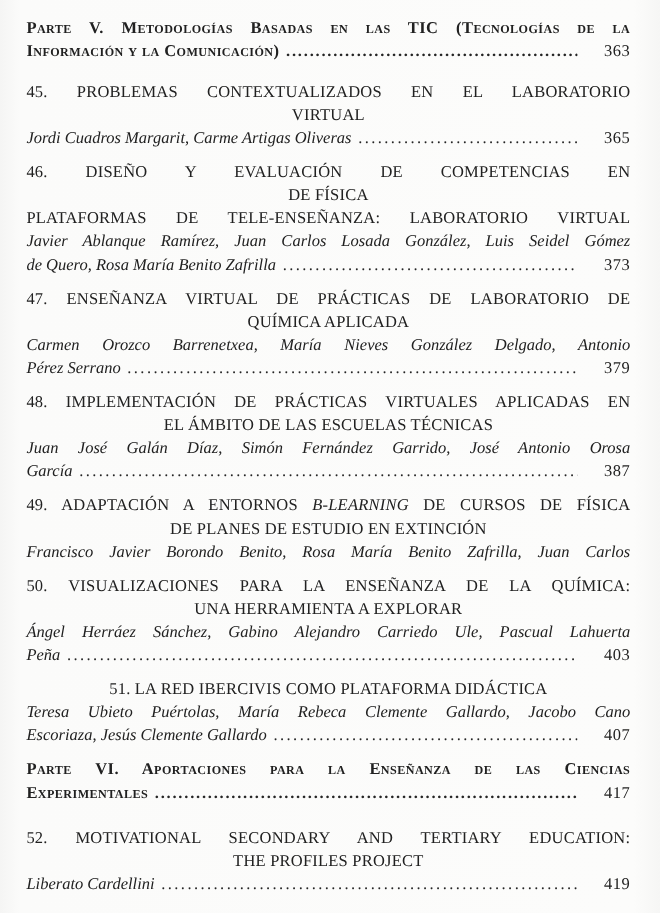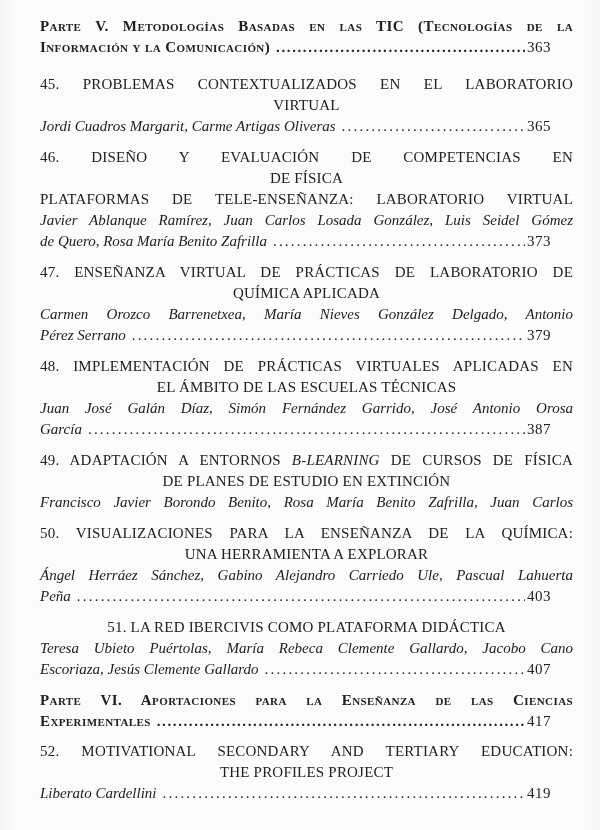--- a/index.html
+++ b/index.html
@@ -6,21 +6,21 @@
   body{
     width:600px;height:830px;
     background:#eee;
     font-family:"Liberation Serif", serif;
   }
   .page{
     position:relative;
     width:600px;height:830px;
     background:linear-gradient(90deg,#f5f5f4 0,#fbfbfa 3%,#fcfcfb 96%,#f6f6f5 100%);
     box-sizing:border-box;
-    padding:16px 27px 0 40px;
+    padding:16px 27px 0 24px;
     color:#212121;
     overflow:hidden;
   }
   .tline,.aline,.pline{
     font-size:15px;
     line-height:21px;
     white-space:nowrap;
   }
   .just{
     white-space:normal;
@@ -52,29 +52,29 @@
     content:"........................................................................................................................";
     letter-spacing:2.2px;
     font-size:15px;
   }
   .dots-bold::after{
     font-weight:bold;
     letter-spacing:1.6px;
   }
   .pnum{
     flex:0 0 46px;
-    text-align:left;
+    text-align:right;
     font-size:15px;
     font-style:normal;
     font-weight:normal;
     letter-spacing:0.5px;
   }
   .entry{margin-bottom:10px;}
   .part{margin-bottom:16px;}
-  .part.tight{margin-bottom:9px;}
+  .part.tight{margin-bottom:20px;}
   .it{font-style:italic;}
 </style>
 </head>
 <body>
 
 <div class="page">
 
   <div class="part">
     <div class="pline just">Parte V. Metodologías Basadas en las TIC (Tecnologías de la</div>
     <div class="lrow">

